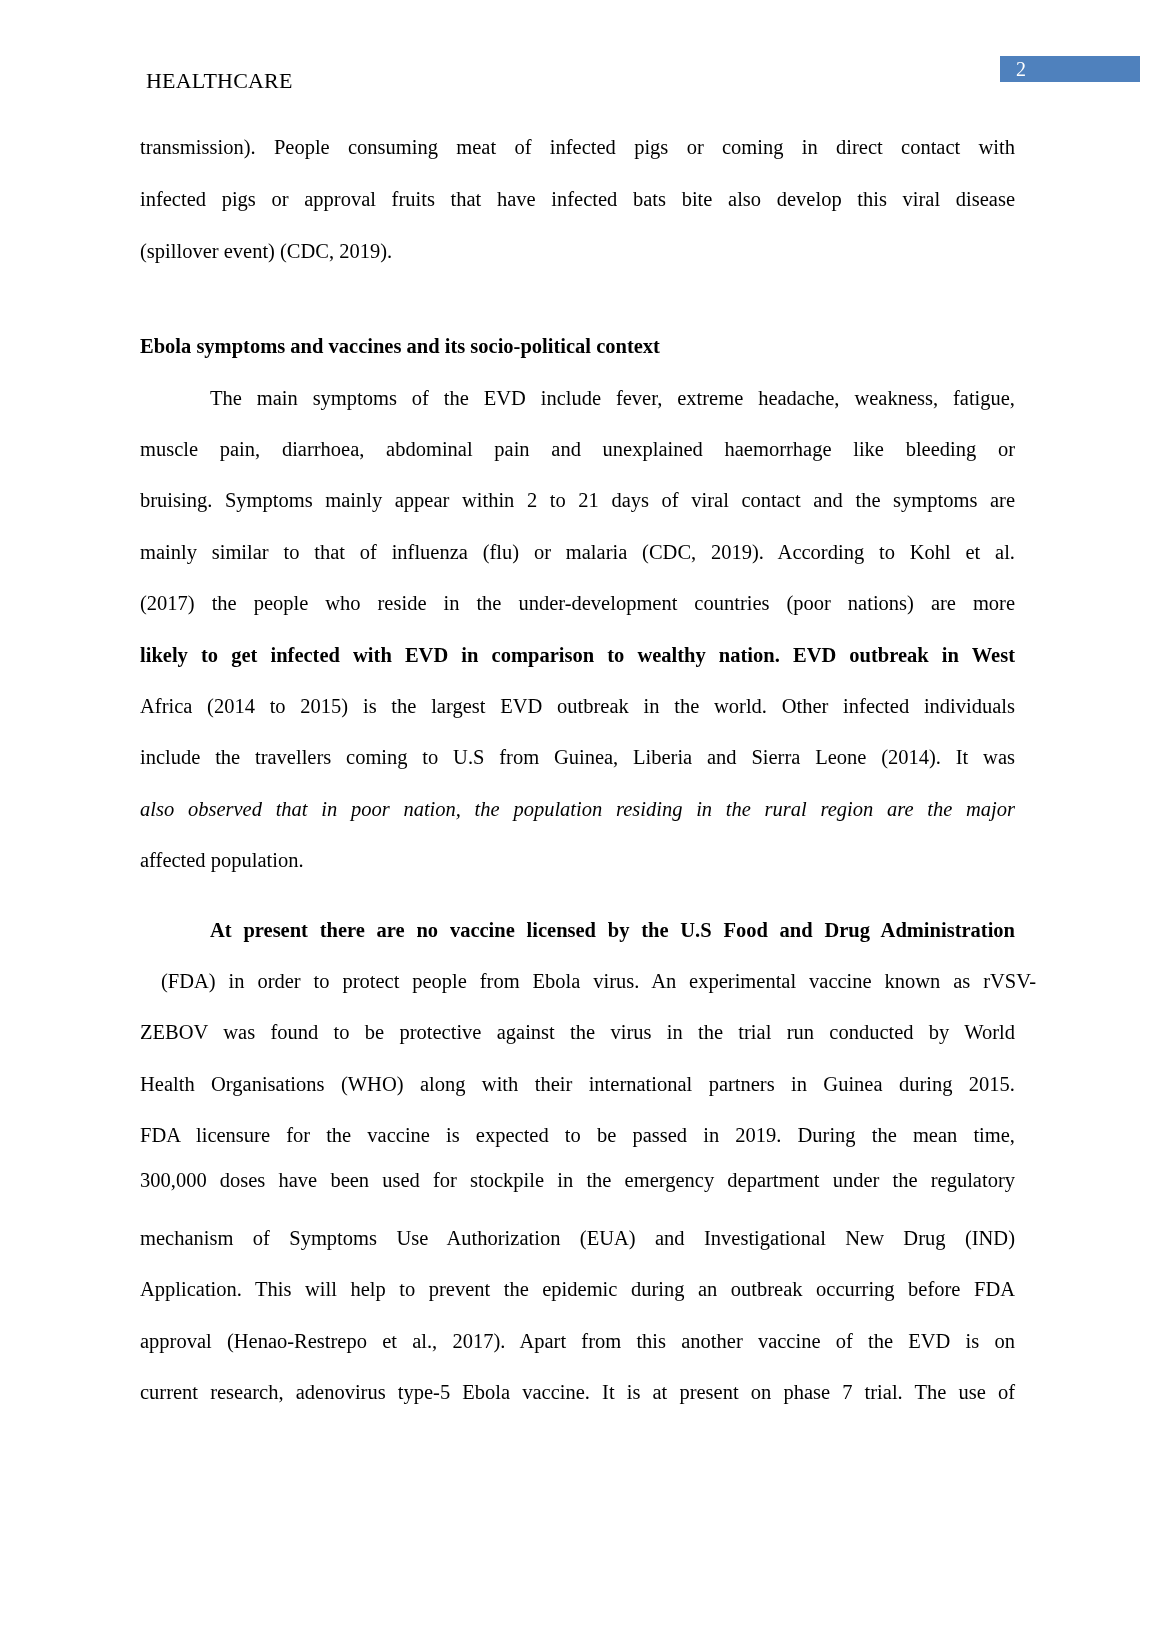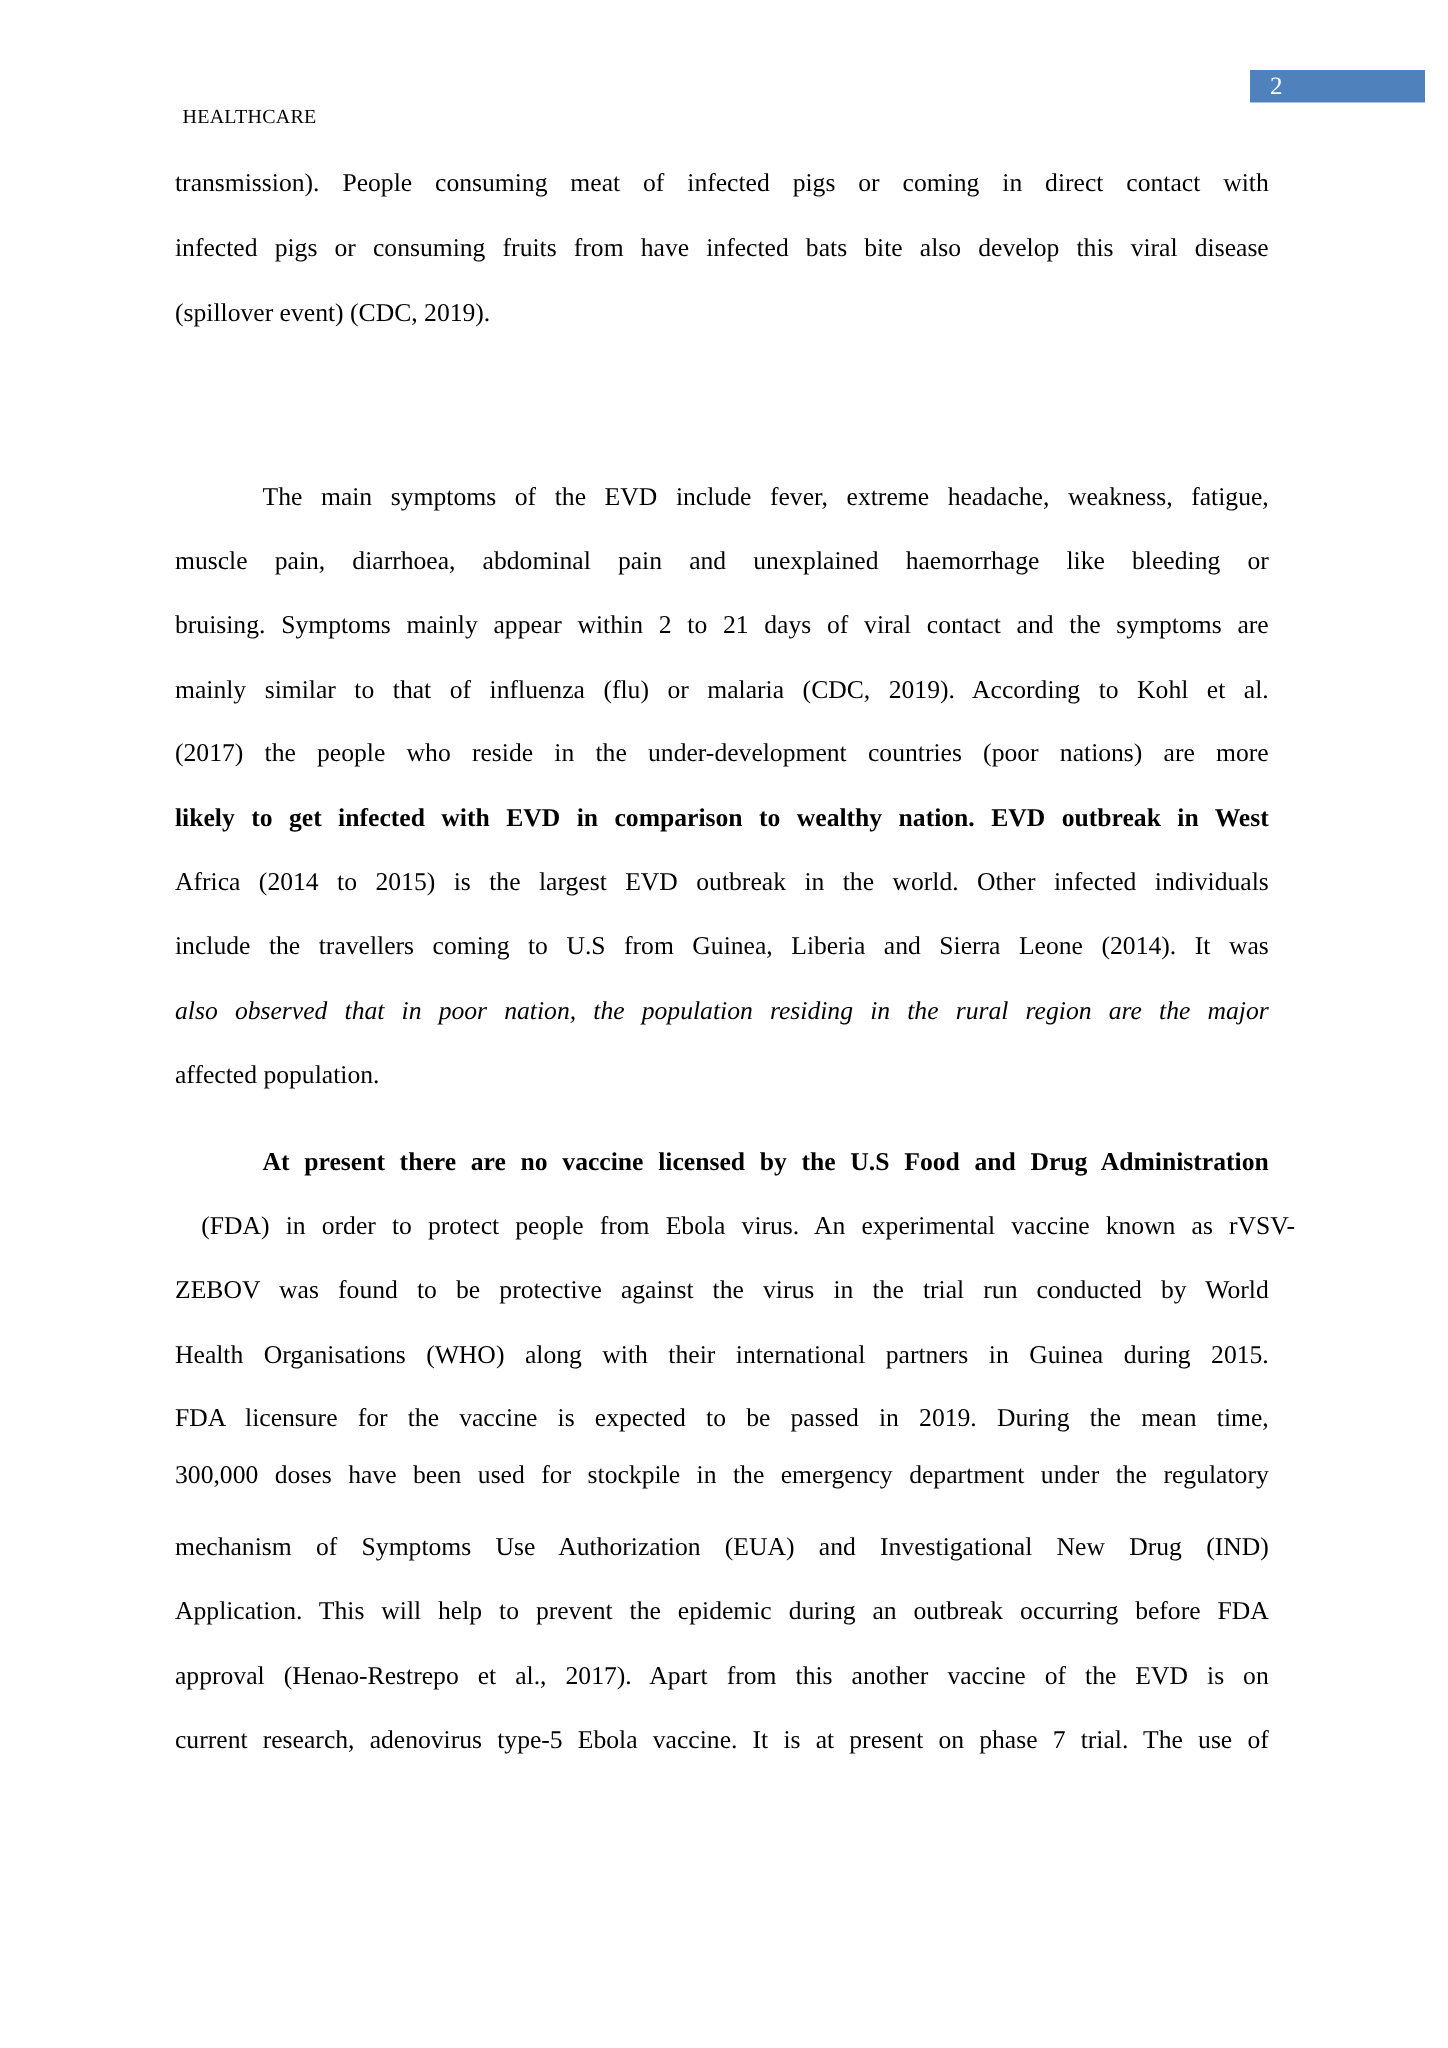--- a/index.html
+++ b/index.html
@@ -19,22 +19,22 @@
       position: absolute;
       left: 0;
       top: 0;
       width: 1158px;
       height: 1638px;
       background: #ffffff;
     }
     .running-head {
       position: absolute;
       left: 146px;
-      top: 82px;
-      font-size: 16px;
+      top: 69px;
+      font-size: 22px;
       letter-spacing: 0.2px;
       line-height: 24px;
       color: #000000;
     }
     .page-number-box {
       position: absolute;
       left: 1000px;
       top: 56px;
       width: 140px;
       height: 26px;
@@ -88,24 +88,25 @@
 <div class="page">
 
   <div class="running-head">HEALTHCARE</div>
 
   <div class="page-number-box">
     <span class="page-number">2</span>
   </div>
 
   <div class="body-text" style="top:135px;">
     <div class="line" style="top:0px;">transmission). People consuming meat of infected pigs or coming in direct contact with</div>
-    <div class="line" style="top:52px;">infected pigs or consuming fruits from have infected bats bite also develop this viral disease</div>
+    <div class="line" style="top:52px;">infected pigs or approval fruits that have infected bats bite also develop this viral disease</div>
     <div class="line last" style="top:104px;">(spillover event) (CDC, 2019).</div>
   </div>
 
+  <div class="heading" style="top:334px;">Ebola symptoms and vaccines and its socio-political context</div>
 
   <div class="body-text" style="top:386px;">
     <div class="line indent" style="top:0px;">The main symptoms of the EVD include fever, extreme headache, weakness, fatigue,</div>
     <div class="line" style="top:51px;">muscle pain, diarrhoea, abdominal pain and unexplained haemorrhage like bleeding or</div>
     <div class="line" style="top:102px;">bruising. Symptoms mainly appear within 2 to 21 days of viral contact and the symptoms are</div>
     <div class="line" style="top:154px;">mainly similar to that of influenza (flu) or malaria (CDC, 2019). According to Kohl et al.</div>
     <div class="line" style="top:205px;">(2017) the people who reside in the under-development countries (poor nations) are more</div>
     <div class="line" style="top:257px;font-weight:bold;">likely to get infected with EVD in comparison to wealthy nation. EVD outbreak in West</div>
     <div class="line" style="top:308px;">Africa (2014 to 2015) is the largest EVD outbreak in the world. Other infected individuals</div>
     <div class="line" style="top:359px;">include the travellers coming to U.S from Guinea, Liberia and Sierra Leone (2014). It was</div>

